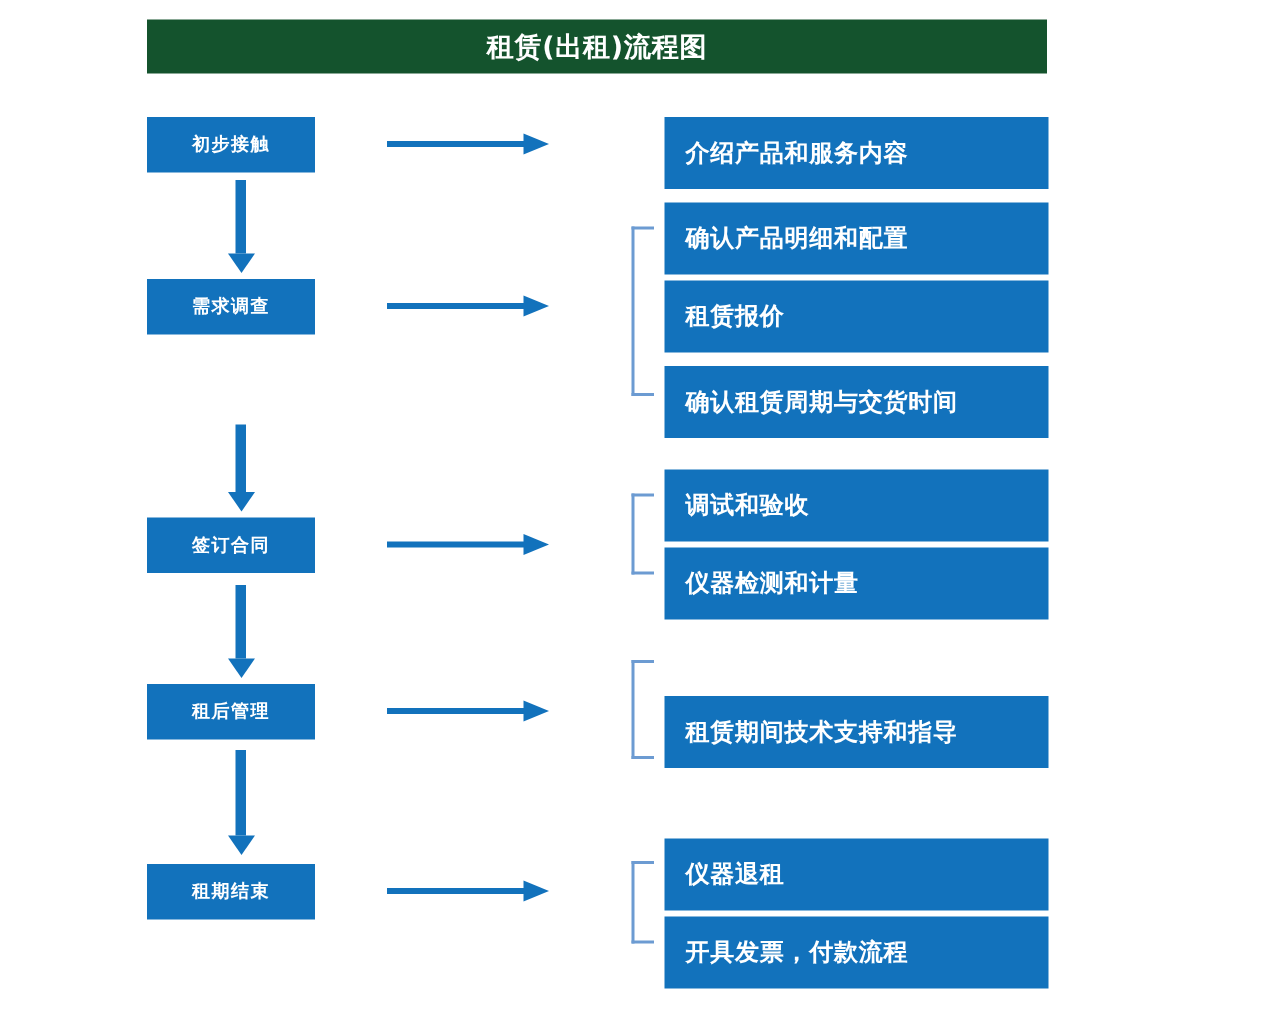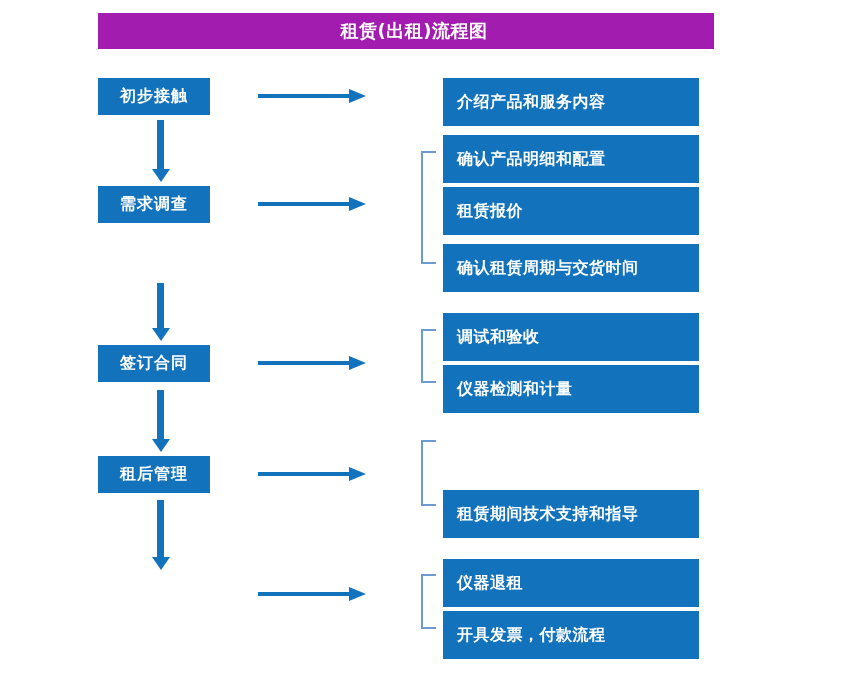--- a/index.html
+++ b/index.html
@@ -19,40 +19,39 @@
     overflow: hidden;
   }
 
   
   .title-banner {
     position: absolute;
     left: 98px;
     top: 13px;
     width: 600px;
     height: 36px;
-    background: #a21caf;
+    background: #14532d;
     color: #ffffff;
     font-size: 18px;
     font-weight: bold;
     display: flex;
     align-items: center;
     justify-content: center;
     letter-spacing: 0.5px;
-    padding-left: 16px;
   }
 
   
   .stage-box {
     position: absolute;
     left: 98px;
     width: 112px;
     height: 37px;
     background: #1272BC;
     color: #ffffff;
-    font-size: 16px;
+    font-size: 12px;
     font-weight: bold;
     display: flex;
     align-items: center;
     justify-content: center;
     letter-spacing: 1px;
   }
 
   
   .detail-box {
     position: absolute;
@@ -139,20 +138,21 @@
   <div class="title-banner">租赁(出租)流程图</div>
 
   <div class="stage-box" style="top:78px;">初步接触</div>
 
   <div class="stage-box" style="top:186px;">需求调查</div>
 
   <div class="stage-box" style="top:345px;">签订合同</div>
 
   <div class="stage-box" style="top:456px;">租后管理</div>
 
+  <div class="stage-box" style="top:576px;">租期结束</div>
 
   <div class="v-arrow" style="top:120px; height:62px;">
     <div class="shaft" style="height:49px;"></div>
     <div class="head"></div>
   </div>
 
   <div class="v-arrow" style="top:283px; height:58px;">
     <div class="shaft" style="height:45px;"></div>
     <div class="head"></div>
   </div>
@@ -206,19 +206,19 @@
 
   <div class="detail-box" style="top:244px;">确认租赁周期与交货时间</div>
 
   <div class="detail-box" style="top:187px;">租赁报价</div>
 
   <div class="detail-box" style="top:313px;">调试和验收</div>
 
   <div class="detail-box" style="top:365px;">仪器检测和计量</div>
 
 
-  <div class="detail-box" style="top:490px;">租赁期间技术支持和指导</div>
+  <div class="detail-box" style="top:464px;">租赁期间技术支持和指导</div>
 
   <div class="detail-box" style="top:559px;">仪器退租</div>
 
   <div class="detail-box" style="top:611px;">开具发票，付款流程</div>
 
 </div>
 
 </body></html>

